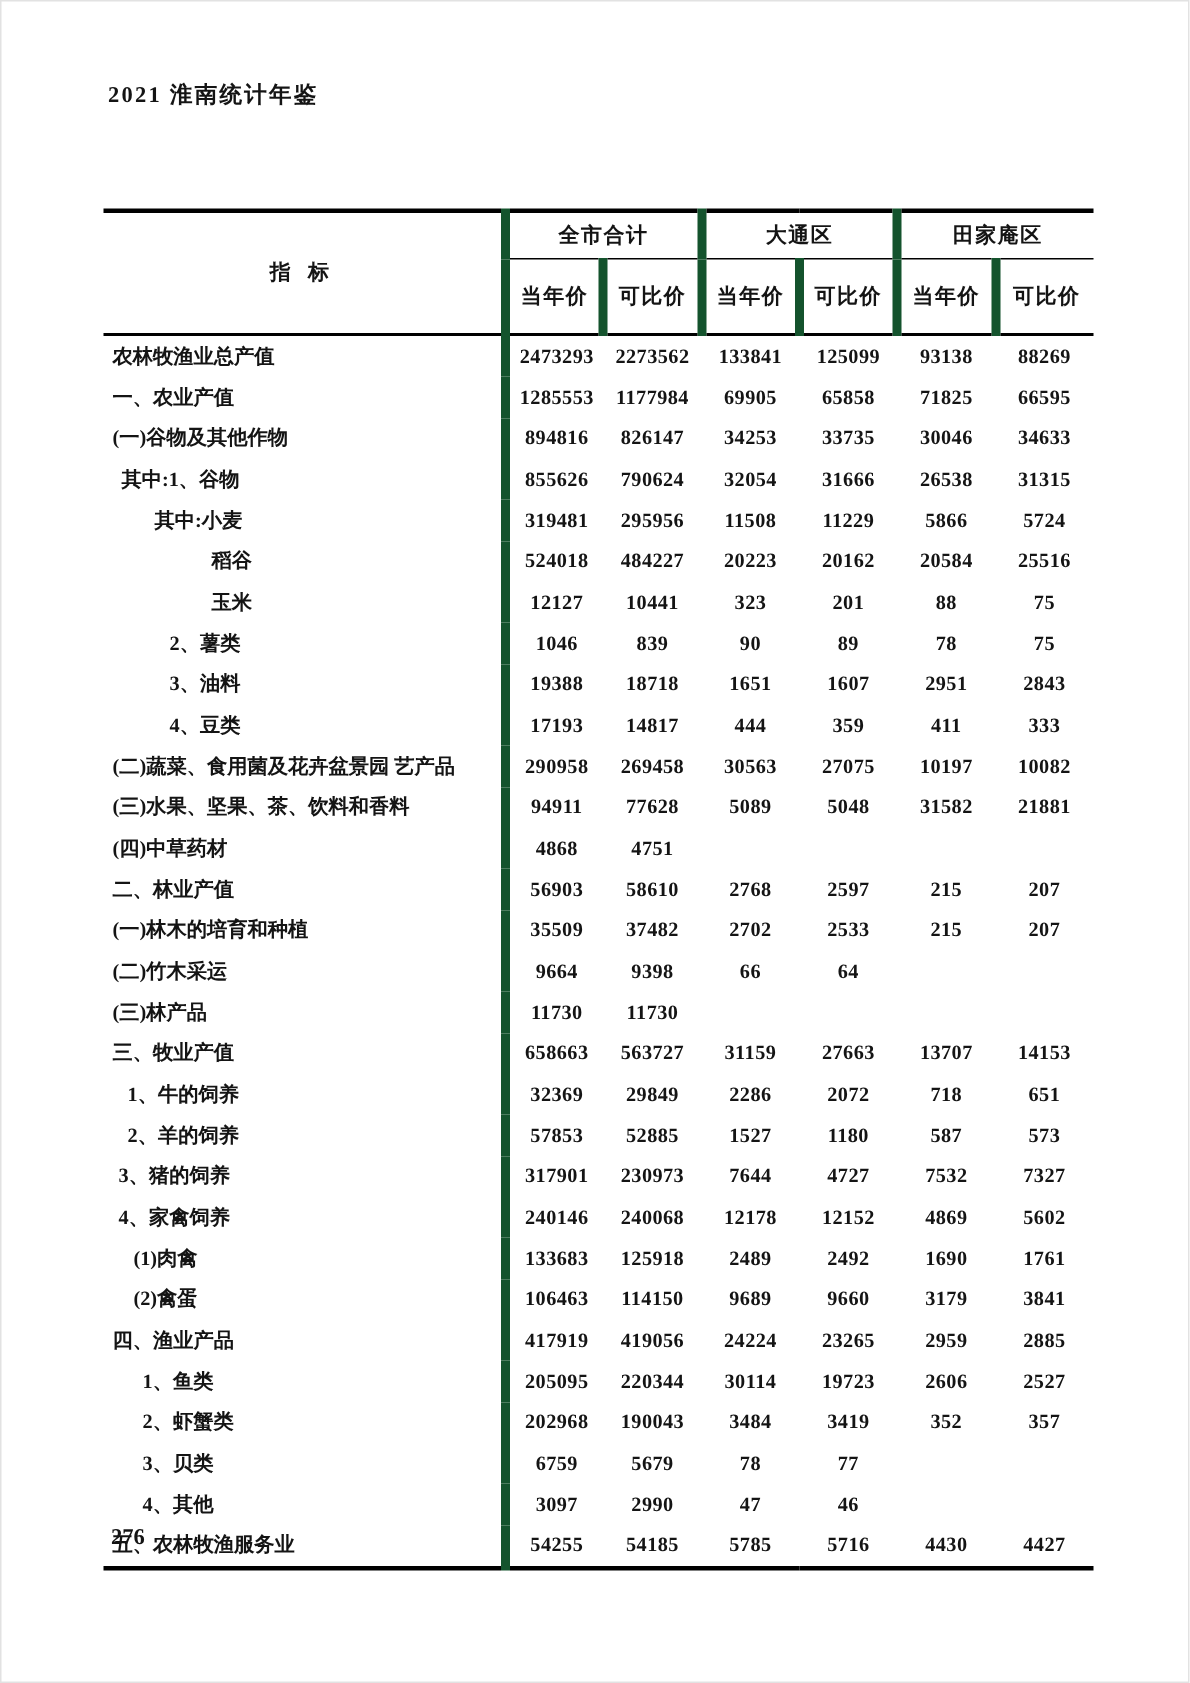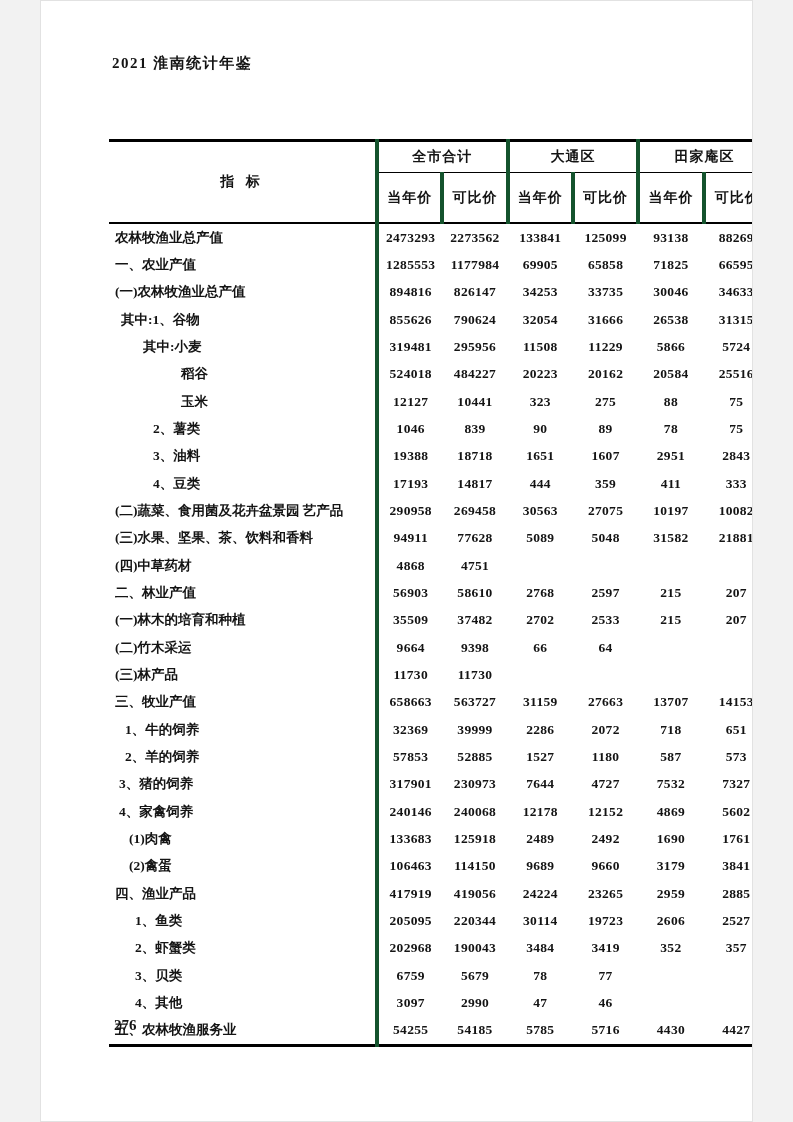--- a/index.html
+++ b/index.html
@@ -1,18 +1,18 @@
 <!DOCTYPE html>
 <html><head>
 <meta charset="utf-8">
 <style>
   html,body{margin:0;padding:0;background:#f2f2f2;}
   .page{
     position:relative;
-    width:713px;height:1122px;
+    width:793px;height:1122px;
     margin:0 auto;
     background:#ffffff;
     border:1px solid #e2e2e2;
     box-sizing:border-box;
     font-family:"Liberation Serif","DejaVu Serif",serif;
     color:#141414;
     overflow:hidden;
   }
   .yearbook-title{
     position:absolute;left:71px;top:53px;
@@ -30,21 +30,21 @@
     border-top:3px solid #000;
     border-bottom:3px solid #000;
   }
   th,td{padding:0;font-weight:bold;}
   thead th{
     font-size:14px;text-align:center;vertical-align:middle;
     letter-spacing:1px;
   }
   tr.group-row th{height:30px;}
   tr.sub-row th{height:49px;}
-  .bl{border-left:4px solid #14532d;}
+  .bl{border-left:6px solid #14532d;}
   tr.group-row th.grp{border-bottom:1px solid #000;}
   th.indicator{border-bottom:2px solid #000;letter-spacing:4px;}
   tr.sub-row th{border-bottom:2px solid #000;}
   tbody td{
     height:27.33px;
     font-size:13.5px;
     vertical-align:middle;
     white-space:nowrap;
   }
   td.label{text-align:left;}
@@ -101,21 +101,21 @@
         <tr>
           <td class="label" style="padding-left: 6px;">一、农业产值</td>
           <td class="num bl">1285553</td>
           <td class="num">1177984</td>
           <td class="num">69905</td>
           <td class="num">65858</td>
           <td class="num">71825</td>
           <td class="num">66595</td>
         </tr>
         <tr>
-          <td class="label" style="padding-left: 6px;">(一)农林牧渔业总产值</td>
+          <td class="label" style="padding-left: 6px;">(一)谷物及其他作物</td>
           <td class="num bl">894816</td>
           <td class="num">826147</td>
           <td class="num">34253</td>
           <td class="num">33735</td>
           <td class="num">30046</td>
           <td class="num">34633</td>
         </tr>
         <tr>
           <td class="label" style="padding-left: 12px;">其中:1、谷物</td>
           <td class="num bl">855626</td>
@@ -141,21 +141,21 @@
           <td class="num">20223</td>
           <td class="num">20162</td>
           <td class="num">20584</td>
           <td class="num">25516</td>
         </tr>
         <tr>
           <td class="label" style="padding-left: 72px;">玉米</td>
           <td class="num bl">12127</td>
           <td class="num">10441</td>
           <td class="num">323</td>
-          <td class="num">275</td>
+          <td class="num">201</td>
           <td class="num">88</td>
           <td class="num">75</td>
         </tr>
         <tr>
           <td class="label" style="padding-left: 44px;">2、薯类</td>
           <td class="num bl">1046</td>
           <td class="num">839</td>
           <td class="num">90</td>
           <td class="num">89</td>
           <td class="num">78</td>
@@ -247,21 +247,21 @@
           <td class="num bl">658663</td>
           <td class="num">563727</td>
           <td class="num">31159</td>
           <td class="num">27663</td>
           <td class="num">13707</td>
           <td class="num">14153</td>
         </tr>
         <tr>
           <td class="label" style="padding-left: 16px;">1、牛的饲养</td>
           <td class="num bl">32369</td>
-          <td class="num">39999</td>
+          <td class="num">29849</td>
           <td class="num">2286</td>
           <td class="num">2072</td>
           <td class="num">718</td>
           <td class="num">651</td>
         </tr>
         <tr>
           <td class="label" style="padding-left: 16px;">2、羊的饲养</td>
           <td class="num bl">57853</td>
           <td class="num">52885</td>
           <td class="num">1527</td>

